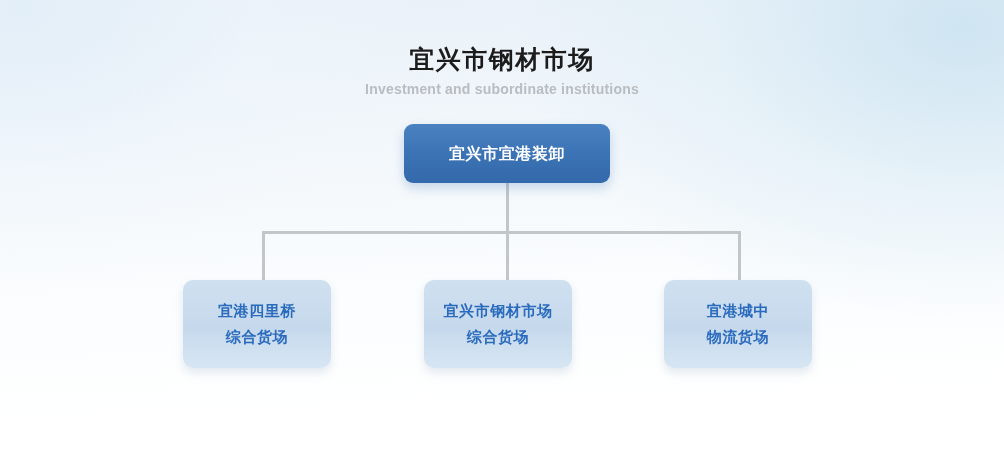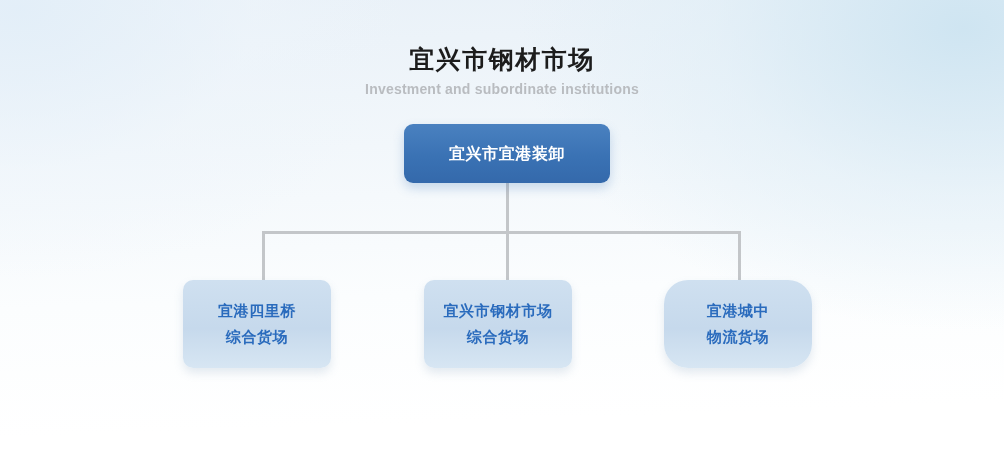--- a/index.html
+++ b/index.html
@@ -110,21 +110,21 @@
   .node-child .node-text {
     color: #2a6bbd;
     font-size: 15px;
     font-weight: bold;
     line-height: 26px;
     text-align: center;
     letter-spacing: 0.6px;
   }
   .child-0 { left: 183px; }
   .child-1 { left: 424px; }
-  .child-2 { left: 664px; border-radius: 24px; }
+  .child-2 { left: 664px; }
 
   .node-line2 { display: block; }
 </style>
 </head>
 <body>
 
 <div id="stage">
 
   <div class="header">
     <div class="title">宜兴市钢材市场</div>

